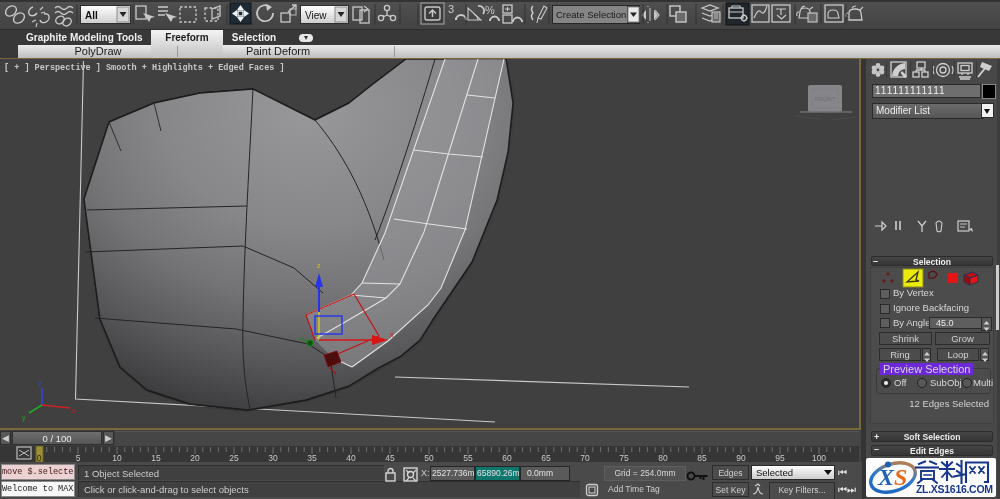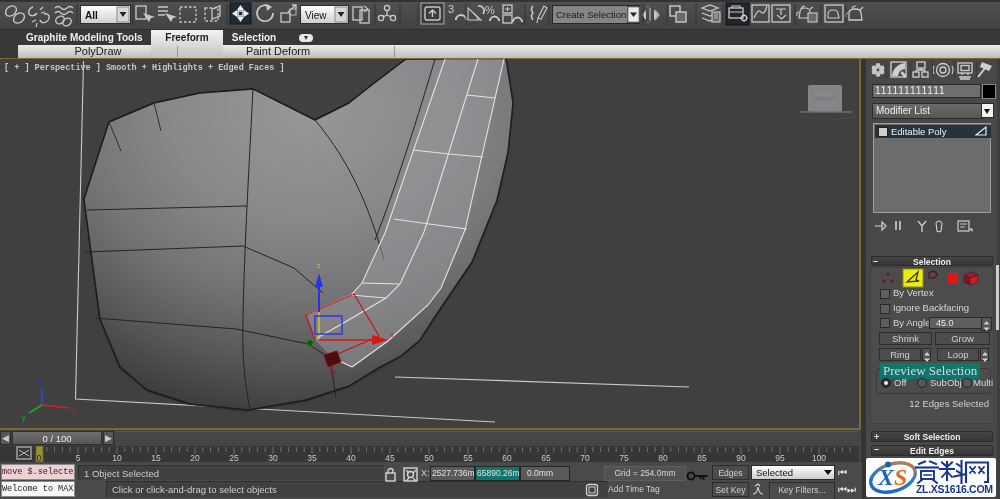--- a/index.html
+++ b/index.html
@@ -356,27 +356,20 @@
 
   <div class="abs" style="left:6px;top:25px;width:105px;height:12px;background:#6e6e6e;border:1px solid #2a2a2a;
        color:#efefef;font-size:10px;line-height:12px;padding-left:2px;letter-spacing:1px;">111111111111</div>
   <div class="abs" style="left:116px;top:25px;width:12px;height:13px;background:#000;border:1px solid #888;"></div>
 
   <div class="abs" style="left:6px;top:44px;width:107px;height:14px;background:linear-gradient(#6b6b6b,#565656);
        border:1px solid #2a2a2a;color:#efefef;font-size:10px;line-height:14px;padding-left:3px;">Modifier List</div>
   <div class="abs" style="left:115px;top:44px;width:13px;height:15px;background:#f2f2f2;border:1px solid #2a2a2a;box-sizing:border-box;"></div>
   <div class="abs" style="left:118px;top:50px;width:0;height:0;border-left:3.5px solid transparent;border-right:3.5px solid transparent;border-top:5px solid #111;"></div>
 
-  <div class="abs" style="left:7px;top:64px;width:118px;height:90px;background:#6c6c6c;border:1px solid #9e9e9e;box-sizing:border-box;">
-    <div class="abs" style="left:1px;top:1px;width:116px;height:13px;background:#27333c;color:#f2f2f2;font-size:9.5px;line-height:13px;">
-      <span style="display:inline-block;width:8px;height:8px;background:#cfcfcf;border:1px solid #222;margin:2px 3px 0 3px;vertical-align:top;"></span>Editable Poly</div>
-    <svg class="abs" style="right:2px;top:2px;" width="13" height="11">
-          <path d="M1,9 L11,1 L11,9 Z" fill="none" stroke="#e8e8e8" stroke-width="1.2"></path>
-        </svg>
-  </div>
 
   <svg class="abs" style="left:6px;top:159px;" width="122" height="15">
     <g stroke="#cfcfcf" stroke-width="1.2" fill="none">
       <path d="M3,8 h7 M10,4 v8 l4,-4 z"></path>
       <path d="M24,3 v9 m4,-9 v9" stroke-width="1.6"></path>
       <path d="M46,3 l4,5 l4,-5 m-4,5 v6" stroke-width="1.3"></path>
       <path d="M64,5 q3,-4 6,0 l-1,8 q-2,1.5 -4,0 z" stroke-width="1.1"></path>
       <rect x="86" y="3" width="11" height="10"></rect>
       <path d="M88,6 h7 M88,9 h5" stroke-width="0.9"></path>
       <path d="M97,11 l4,3 l-1,-4" fill="#cfcfcf" stroke="none"></path>
@@ -425,21 +418,21 @@
       <svg width="8" height="12">
             <path d="M4,1 l3,3.5 h-6 z M4,11 l3,-3.5 h-6 z" fill="#cfcfcf"></path>
           </svg></div>
     <div class="btn abs" style="left:66px;top:80px;width:42px;height:13px;font-size:9.5px;line-height:12px;">Loop</div>
     <div class="abs" style="left:109px;top:80px;width:9px;height:13px;background:#565656;border:1px solid #2a2a2a;box-sizing:border-box;">
       <svg width="8" height="12">
             <path d="M4,1 l3,3.5 h-6 z M4,11 l3,-3.5 h-6 z" fill="#cfcfcf"></path>
           </svg></div>
 
     <div class="abs" style="left:5px;top:100px;width:113px;height:24px;border:1px solid #3a3a3a;border-radius:3px;"></div>
-    <div class="abs" style="left:9px;top:95px;background:#0f766e;padding:0 3px;color:#d8d8d8;font-size:13px;font-family:Liberation Serif, serif;">Preview Selection</div>
+    <div class="abs" style="left:9px;top:95px;background:#6d28d9;padding:0 3px;color:#d8d8d8;font-size:11px;">Preview Selection</div>
     <div class="abs" style="left:10px;top:110px;width:8px;height:8px;border-radius:50%;background:#2e2e2e;border:1px solid #222;"></div>
     <div class="abs" style="left:12.5px;top:112.5px;width:4px;height:4px;border-radius:50%;background:#f0f0f0;"></div>
     <div class="abs" style="left:23px;top:109px;color:#d8d8d8;font-size:9.5px;">Off</div>
     <div class="abs" style="left:46px;top:110px;width:8px;height:8px;border-radius:50%;background:#585858;border:1px solid #222;"></div>
     <div class="abs" style="left:59px;top:109px;color:#d8d8d8;font-size:9.5px;">SubObj</div>
     <div class="abs" style="left:91px;top:110px;width:8px;height:8px;border-radius:50%;background:#585858;border:1px solid #222;"></div>
     <div class="abs" style="left:102px;top:109px;color:#d8d8d8;font-size:9.5px;">Multi</div>
     <div class="abs" style="left:0;top:130px;width:118px;text-align:right;color:#d2d2d2;font-size:9.5px;">12 Edges Selected</div>
   </div>
 
@@ -496,21 +489,21 @@
 <div class="abs" id="status" style="left:0;top:462px;width:862px;height:37px;background:#4a4a4a;">
 
   <div class="abs" style="left:1px;top:2px;width:74px;height:16px;background:#edd2d4;border:1px solid #8a8a8a;box-sizing:border-box;
        color:#3d1616;font-size:8.5px;line-height:14px;font-family:'Liberation Mono',monospace;white-space:nowrap;overflow:hidden;">move $.selecte,</div>
   <div class="abs" style="left:1px;top:19px;width:74px;height:16px;background:#f7f7f7;border:1px solid #8a8a8a;box-sizing:border-box;
        color:#1a1a1a;font-size:8.5px;line-height:14px;font-family:'Liberation Mono',monospace;white-space:nowrap;overflow:hidden;">Welcome to MAX3</div>
 
   <div class="abs" style="left:78px;top:3px;width:306px;height:15px;background:#404040;border-top:1px solid #2e2e2e;border-left:1px solid #2e2e2e;
        color:#cdcdcd;font-size:9.5px;line-height:15px;padding-left:5px;box-sizing:border-box;">1 Object Selected</div>
   <div class="abs" style="left:78px;top:19px;width:502px;height:16px;background:#404040;border-top:1px solid #2e2e2e;border-left:1px solid #2e2e2e;
-       color:#cdcdcd;font-size:9.5px;line-height:16px;padding-left:5px;box-sizing:border-box;margin-left:28px;">Click or click-and-drag to select objects</div>
+       color:#cdcdcd;font-size:9.5px;line-height:16px;padding-left:5px;box-sizing:border-box;">Click or click-and-drag to select objects</div>
 
   <svg class="abs" style="left:385px;top:5px;" width="36" height="15">
     <rect x="1" y="6" width="9" height="8" fill="none" stroke="#d6d6d6" stroke-width="1.4"></rect>
     <path d="M3,6 v-2 a2.5,2.5 0 0 1 5,0 v2" fill="none" stroke="#d6d6d6" stroke-width="1.3"></path>
     <rect x="19" y="1" width="13" height="13" fill="none" stroke="#d6d6d6" stroke-width="1.4"></rect>
     <circle cx="25.5" cy="7.5" r="3" fill="none" stroke="#d6d6d6" stroke-width="1.3"></circle>
     <path d="M21,3 l3,3 m7,-3 l-3,3 m-7,8 l3,-3 m7,3 l-3,-3" stroke="#d6d6d6" stroke-width="1.1"></path>
   </svg>
 
   <div class="abs" style="left:421px;top:6px;color:#cdcdcd;font-size:9px;">X:</div>

